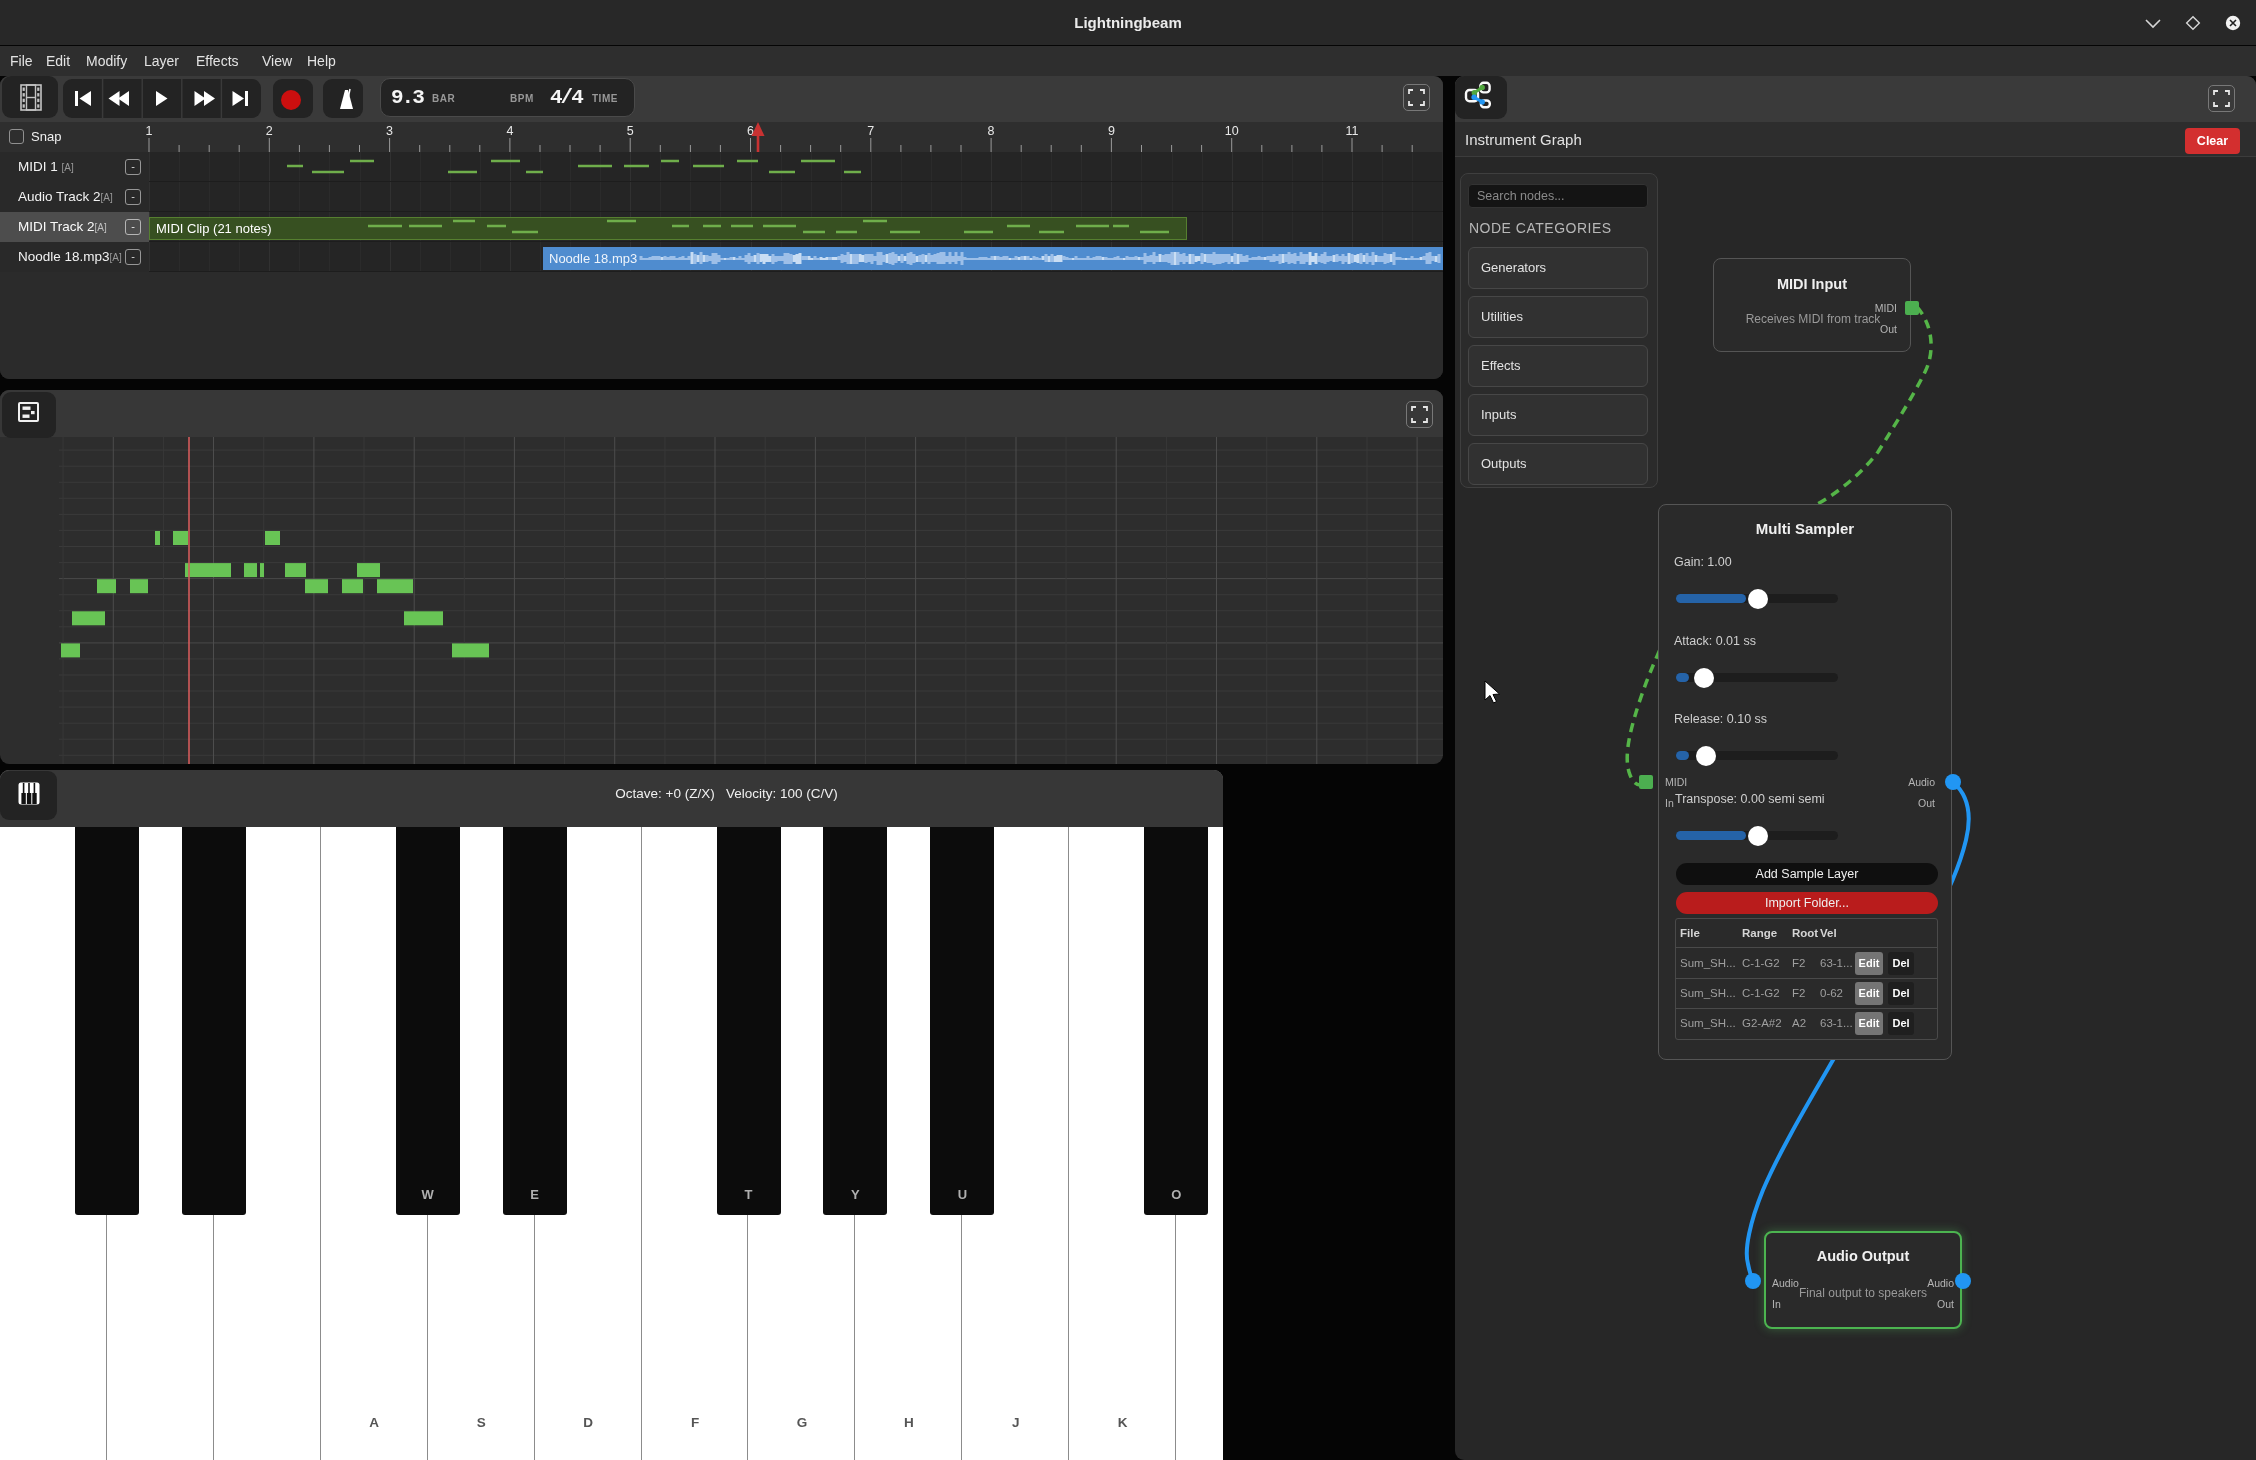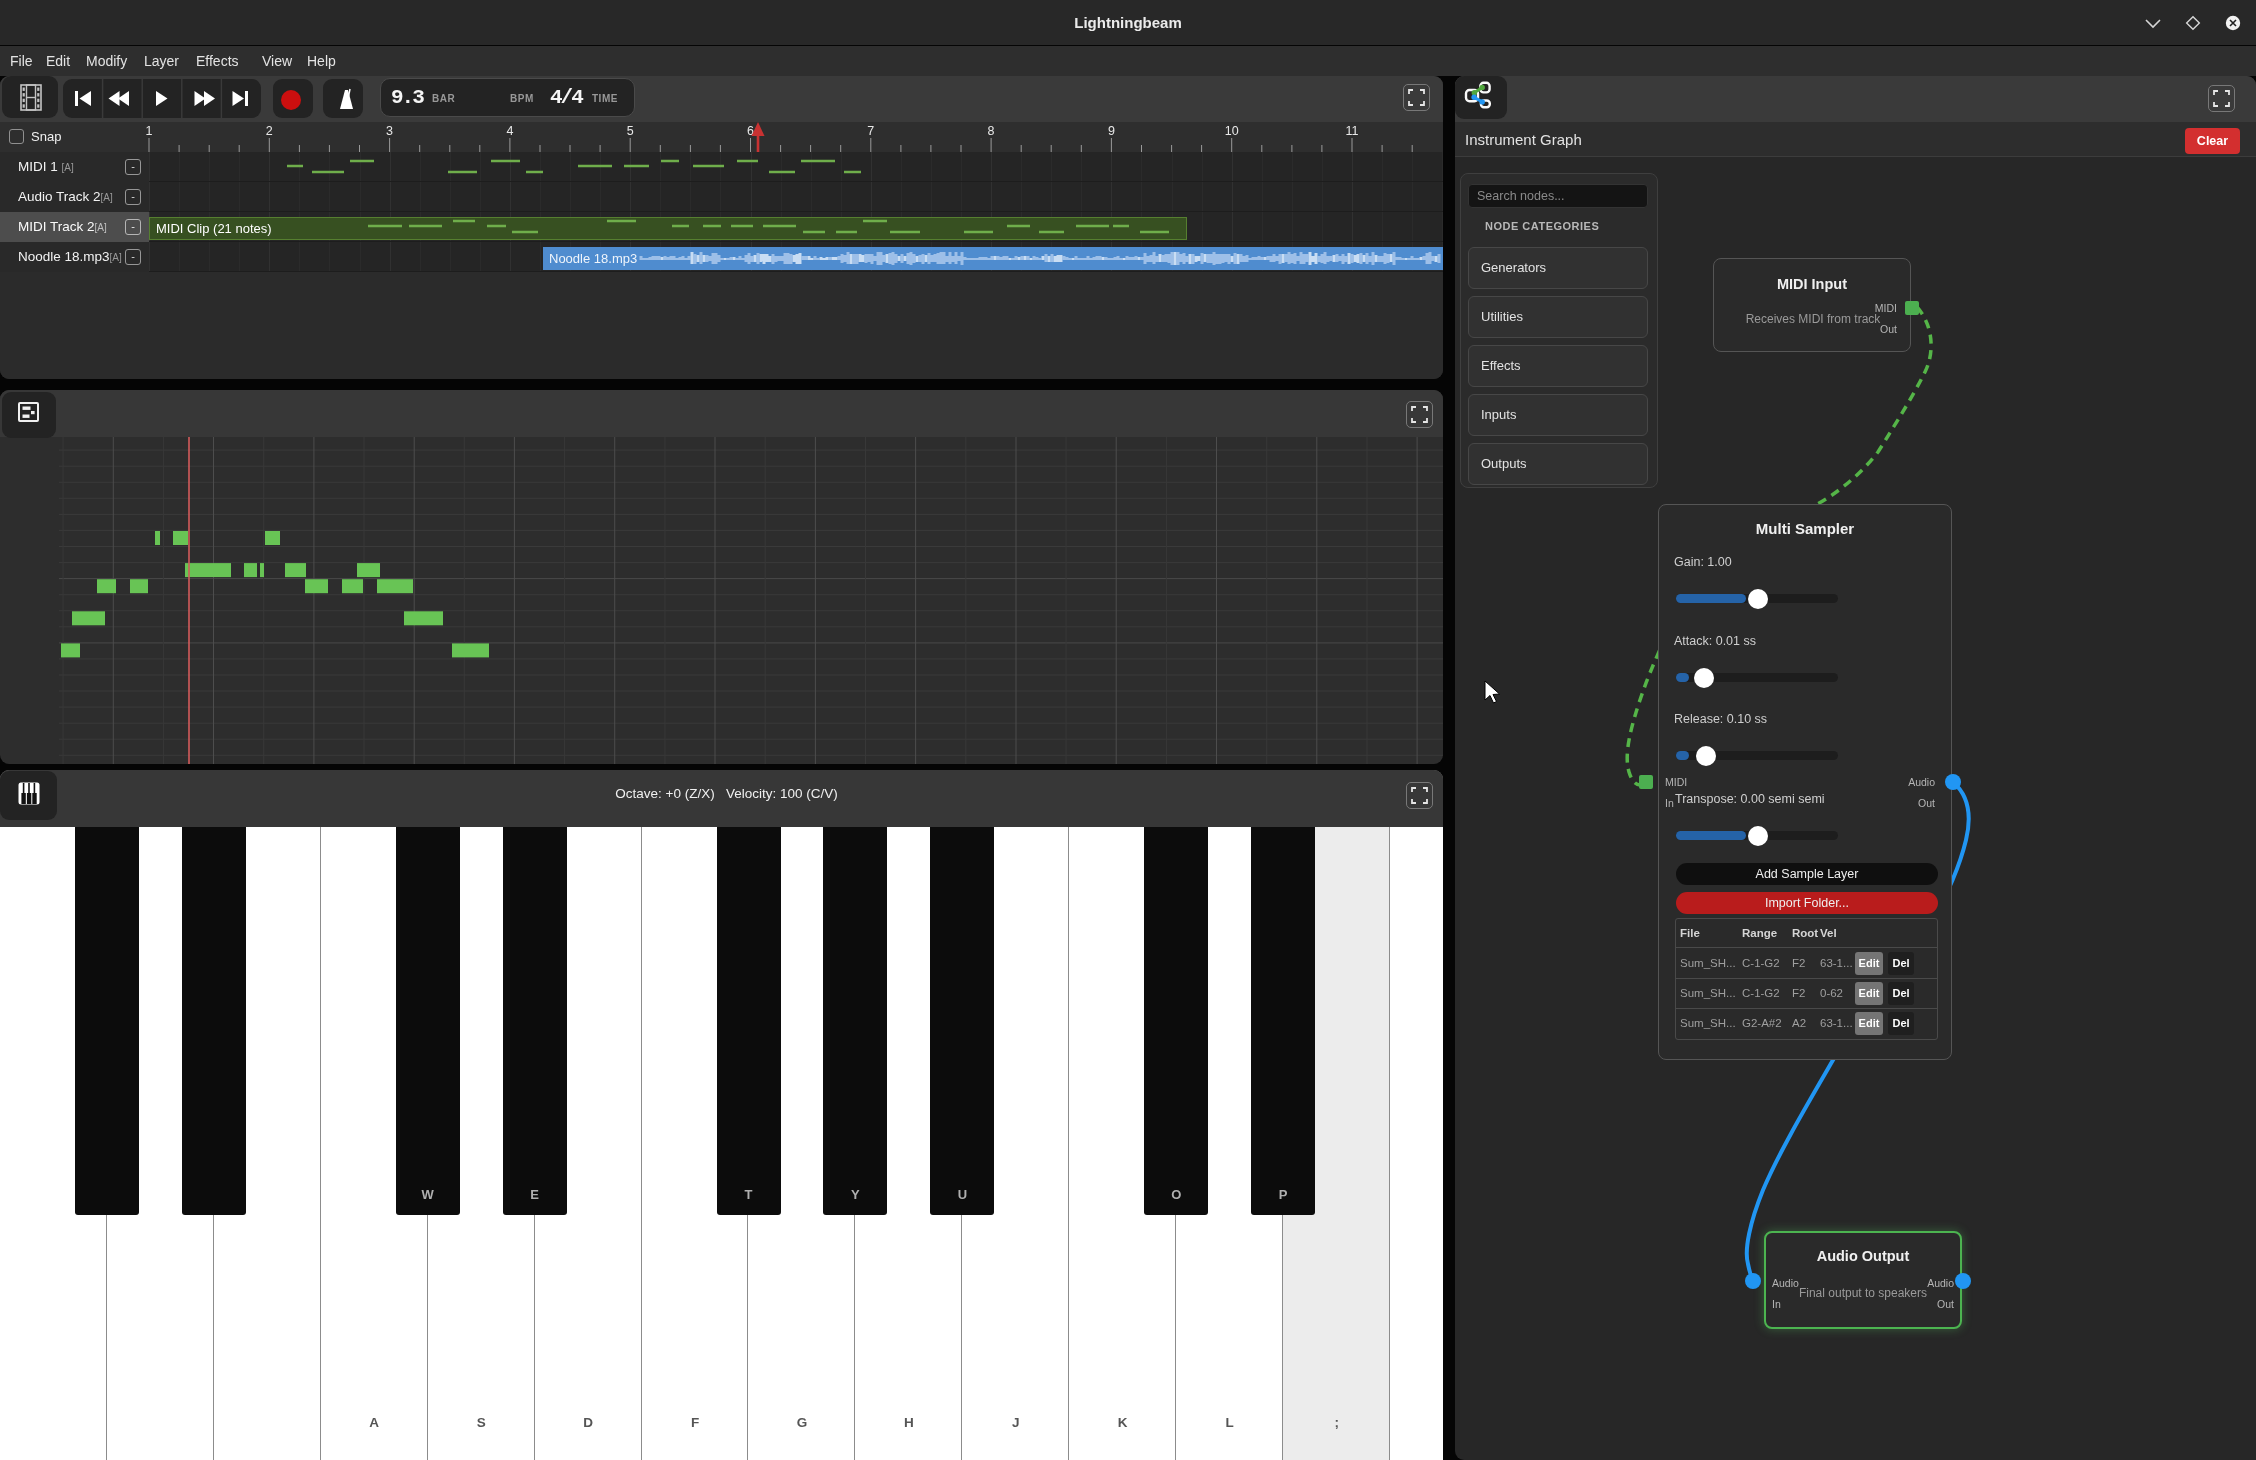--- a/index.html
+++ b/index.html
@@ -292,21 +292,21 @@
           <rect x="318.0" y="142.2" width="36" height="14"></rect>
           <rect x="13.0" y="174.3" width="33" height="14"></rect>
           <rect x="345.0" y="174.3" width="39" height="14"></rect>
           <rect x="2.0" y="206.4" width="19" height="14"></rect>
           <rect x="393.0" y="206.4" width="37" height="14"></rect>
         </g>
     <rect x="129.2" y="0" width="1.6" height="327" fill="#d35b5b"></rect>
   </svg>
 </div>
 
-<div class="panel" style="left:0;top:770px;width:1443px;height:690px;background:#737373;border-bottom-left-radius:0;border-bottom-right-radius:0;">
+<div class="panel" style="left:0;top:770px;width:1223px;height:690px;background:#737373;border-bottom-left-radius:0;border-bottom-right-radius:0;">
   <div class="abs" style="left:0;top:0;width:1443px;height:57px;background:#373737;"></div>
   <div class="btn-dark" style="left:0;top:1px;width:57px;height:49px;"></div>
   <svg class="abs" style="left:18px;top:12px;" width="22" height="23" viewBox="0 0 22 23">
     <rect x="0.5" y="0.5" width="21" height="22" rx="2.5" fill="#fff"></rect>
     <rect x="4.8" y="1" width="1.6" height="21" fill="#111"></rect>
     <rect x="10.2" y="1" width="1.6" height="21" fill="#111"></rect>
     <rect x="15.6" y="1" width="1.6" height="21" fill="#111"></rect>
     <rect x="3.4" y="11" width="4.4" height="11" fill="#111"></rect>
     <rect x="8.9" y="11" width="4.4" height="11" fill="#111"></rect>
     <rect x="14.3" y="11" width="4.4" height="11" fill="#111"></rect>
@@ -388,21 +388,21 @@
   <div class="abs" style="left:10px;top:46px;height:35px;line-height:35px;font-size:15px;color:#e2e2e2;">Instrument Graph</div>
   <div class="abs" style="left:730px;top:52px;width:55px;height:26px;background:#d32f2f;border-radius:4px;color:#fff;font-size:12.5px;font-weight:bold;text-align:center;line-height:26px;">Clear</div>
 
   <svg class="abs" style="left:0;top:0;" width="801" height="1384" viewBox="0 0 801 1384">
     <path d="M462,231 C478,249 480,276 470,296 C458,320 443,344 423,376 C401,404 375,422 355,432 C305,456 245,484 218,544 C205,574 195,594 185,624 C175,654 169,679 174,696 C178,709 185,712 191,706" fill="none" stroke="#55b548" stroke-width="3.5" stroke-dasharray="9 6.5"></path>
     <path d="M498,706 C513,719 517,739 511,764 C505,789 495,814 475,849 C445,904 405,934 378,984 C355,1024 325,1074 308,1114 C295,1146 289,1174 293,1188 C295,1198 297,1202 298,1203" fill="none" stroke="#2196f3" stroke-width="4"></path>
   </svg>
 
   <div class="abs" style="left:5px;top:97px;width:198px;height:315px;background:#2b2b2b;border:1px solid #3f3f3f;border-radius:8px;"></div>
   <div class="abs" style="left:13px;top:108px;width:180px;height:24px;background:#141414;border:1px solid #333;border-radius:4px;color:#8a8a8a;font-size:12.5px;line-height:22px;padding-left:8px;">Search nodes...</div>
-  <div class="abs" style="left:30px;top:144px;font-size:11px;font-weight:bold;color:#b8b8b8;letter-spacing:0.5px;">NODE CATEGORIES</div>
+  <div class="abs" style="left:14px;top:144px;font-size:14px;font-weight:normal;color:#b8b8b8;letter-spacing:0.5px;">NODE CATEGORIES</div>
   <div class="abs" style="left:13px;top:171px;width:180px;height:42px;background:#313131;border:1px solid #474747;border-radius:6px;color:#e3e3e3;font-size:13px;line-height:40px;padding-left:12px;">Generators</div>
   <div class="abs" style="left:13px;top:220px;width:180px;height:42px;background:#313131;border:1px solid #474747;border-radius:6px;color:#e3e3e3;font-size:13px;line-height:40px;padding-left:12px;">Utilities</div>
   <div class="abs" style="left:13px;top:269px;width:180px;height:42px;background:#313131;border:1px solid #474747;border-radius:6px;color:#e3e3e3;font-size:13px;line-height:40px;padding-left:12px;">Effects</div>
   <div class="abs" style="left:13px;top:318px;width:180px;height:42px;background:#313131;border:1px solid #474747;border-radius:6px;color:#e3e3e3;font-size:13px;line-height:40px;padding-left:12px;">Inputs</div>
   <div class="abs" style="left:13px;top:367px;width:180px;height:42px;background:#313131;border:1px solid #474747;border-radius:6px;color:#e3e3e3;font-size:13px;line-height:40px;padding-left:12px;">Outputs</div>
 
   <div class="abs" style="left:258px;top:182px;width:198px;height:94px;background:#2a2a2a;border:1.3px solid #555;border-radius:8px;"></div>
   <div class="abs" style="left:258px;top:200px;width:198px;text-align:center;font-size:14.5px;font-weight:bold;color:#f0f0f0;">MIDI Input</div>
   <div class="abs" style="left:258px;top:236px;width:200px;text-align:center;font-size:12px;color:#9a9a9a;">Receives MIDI from track</div>
   <div class="abs" style="left:380px;top:226px;width:62px;text-align:right;font-size:10.5px;color:#b5b5b5;">MIDI</div>

